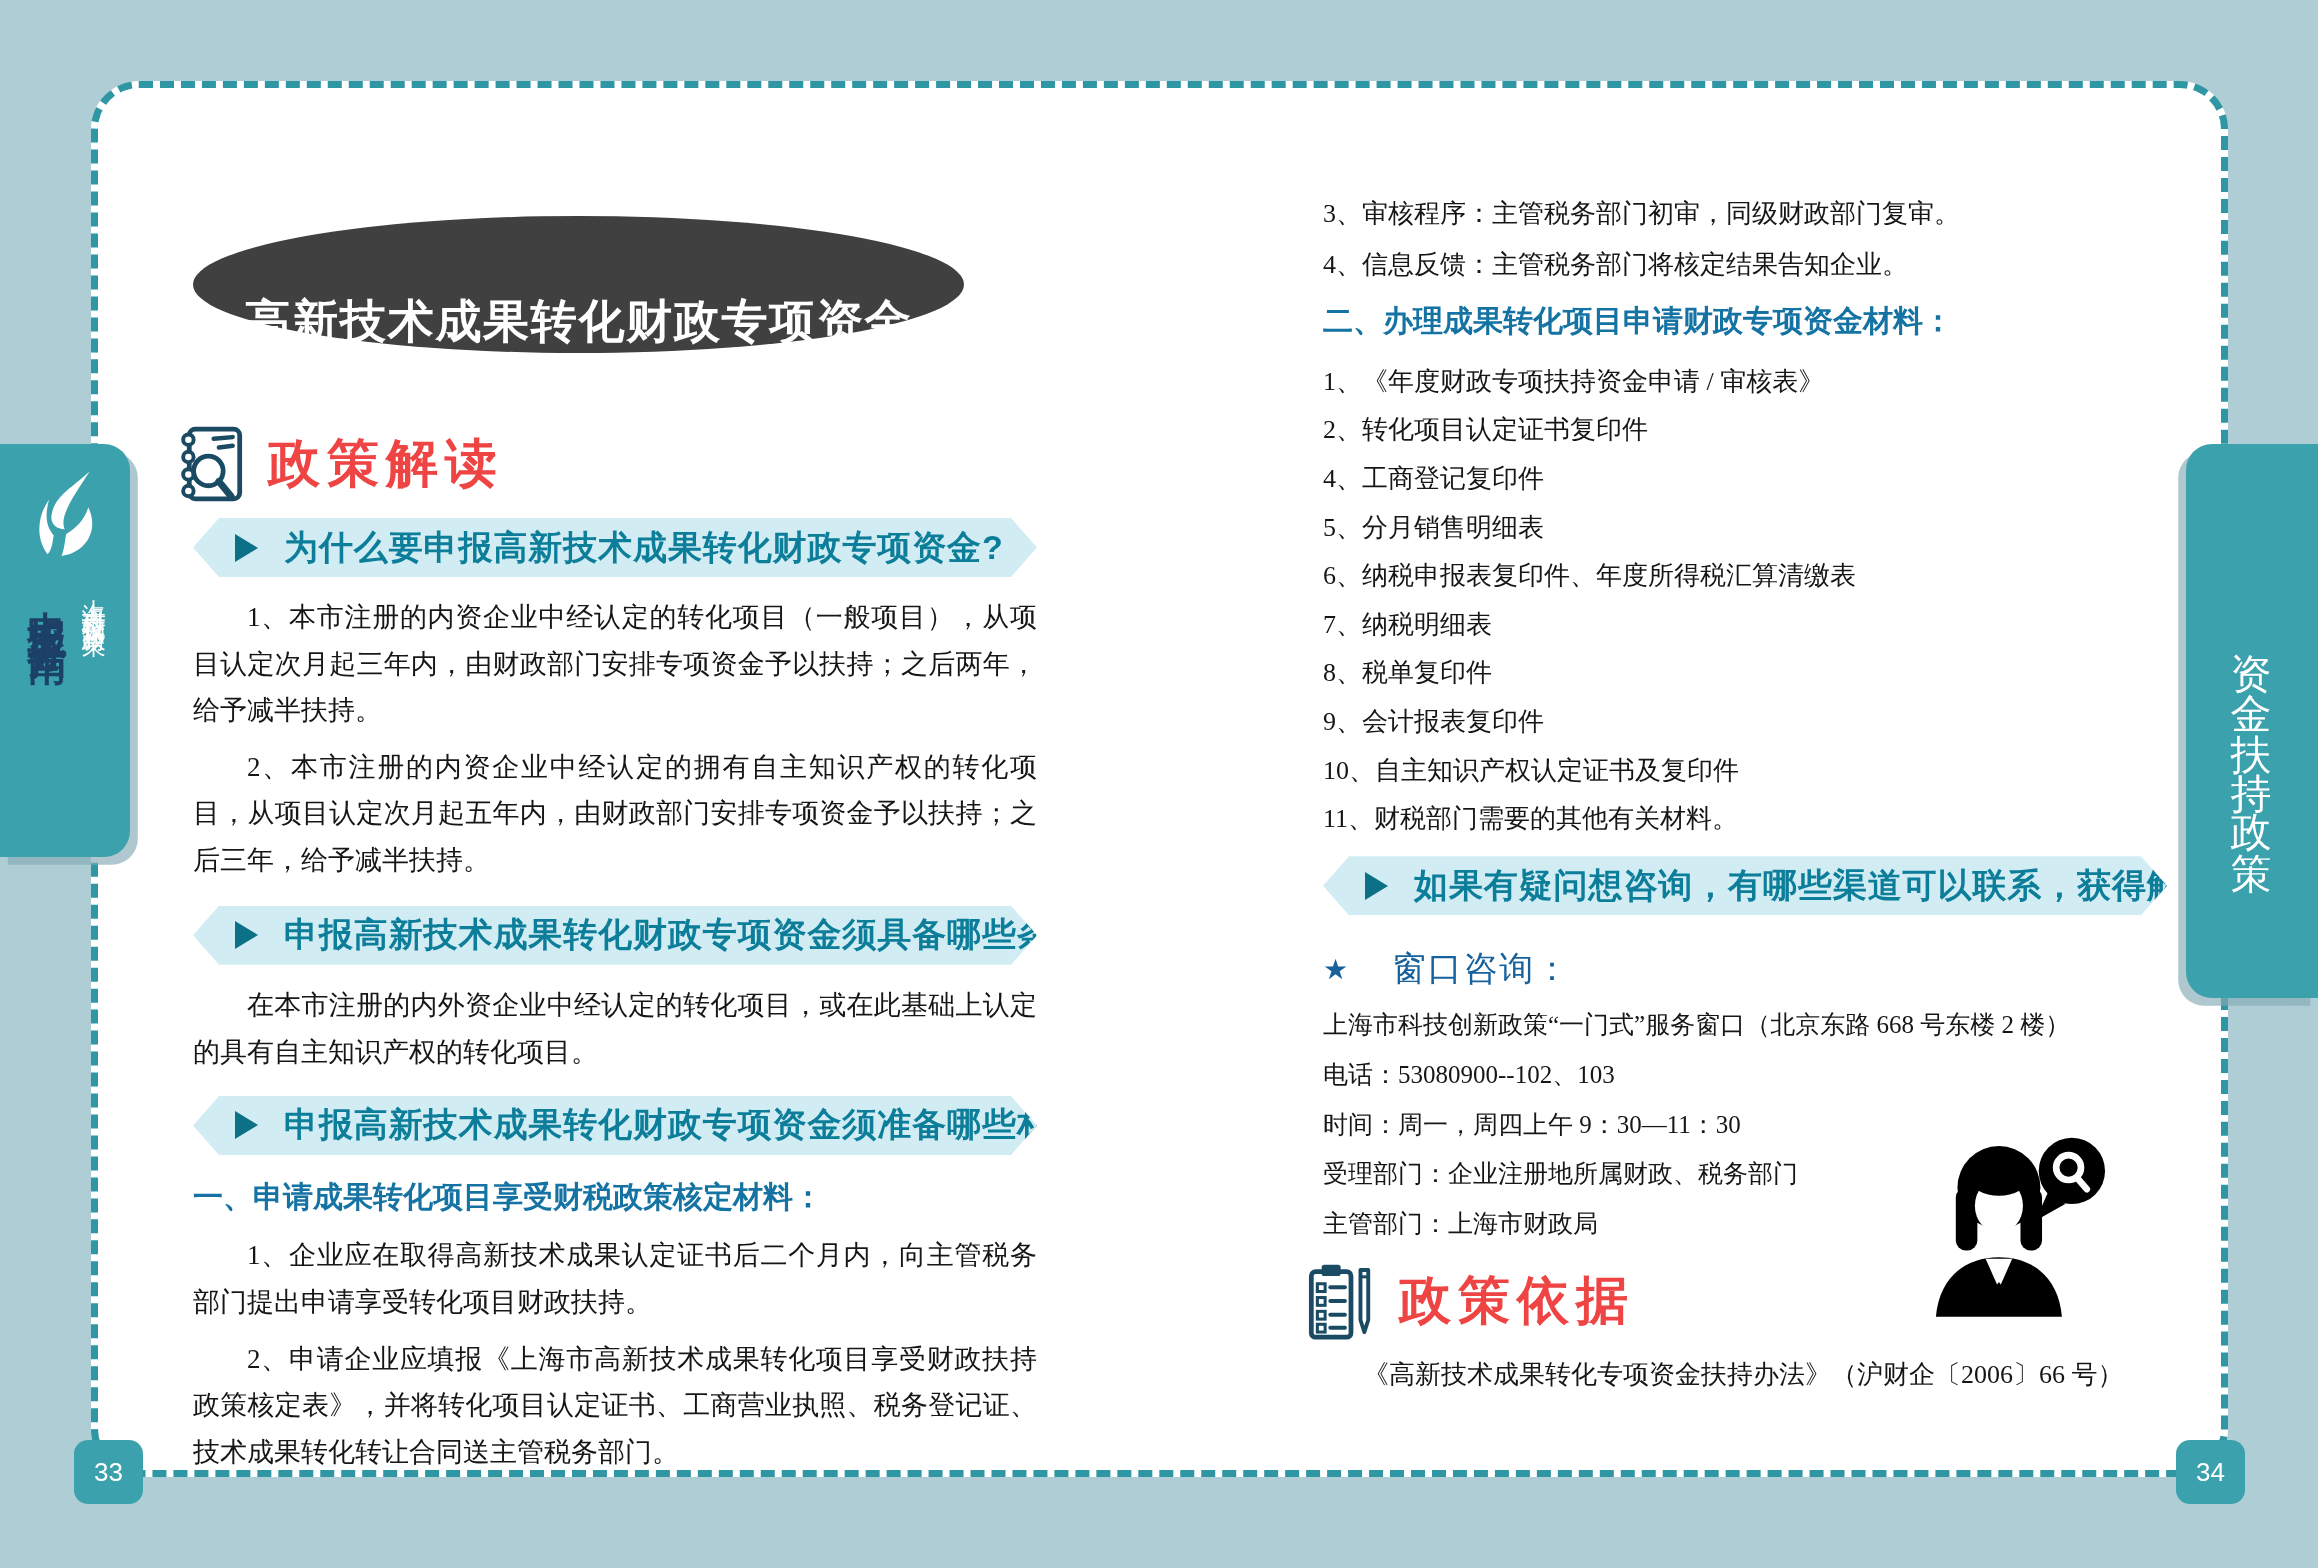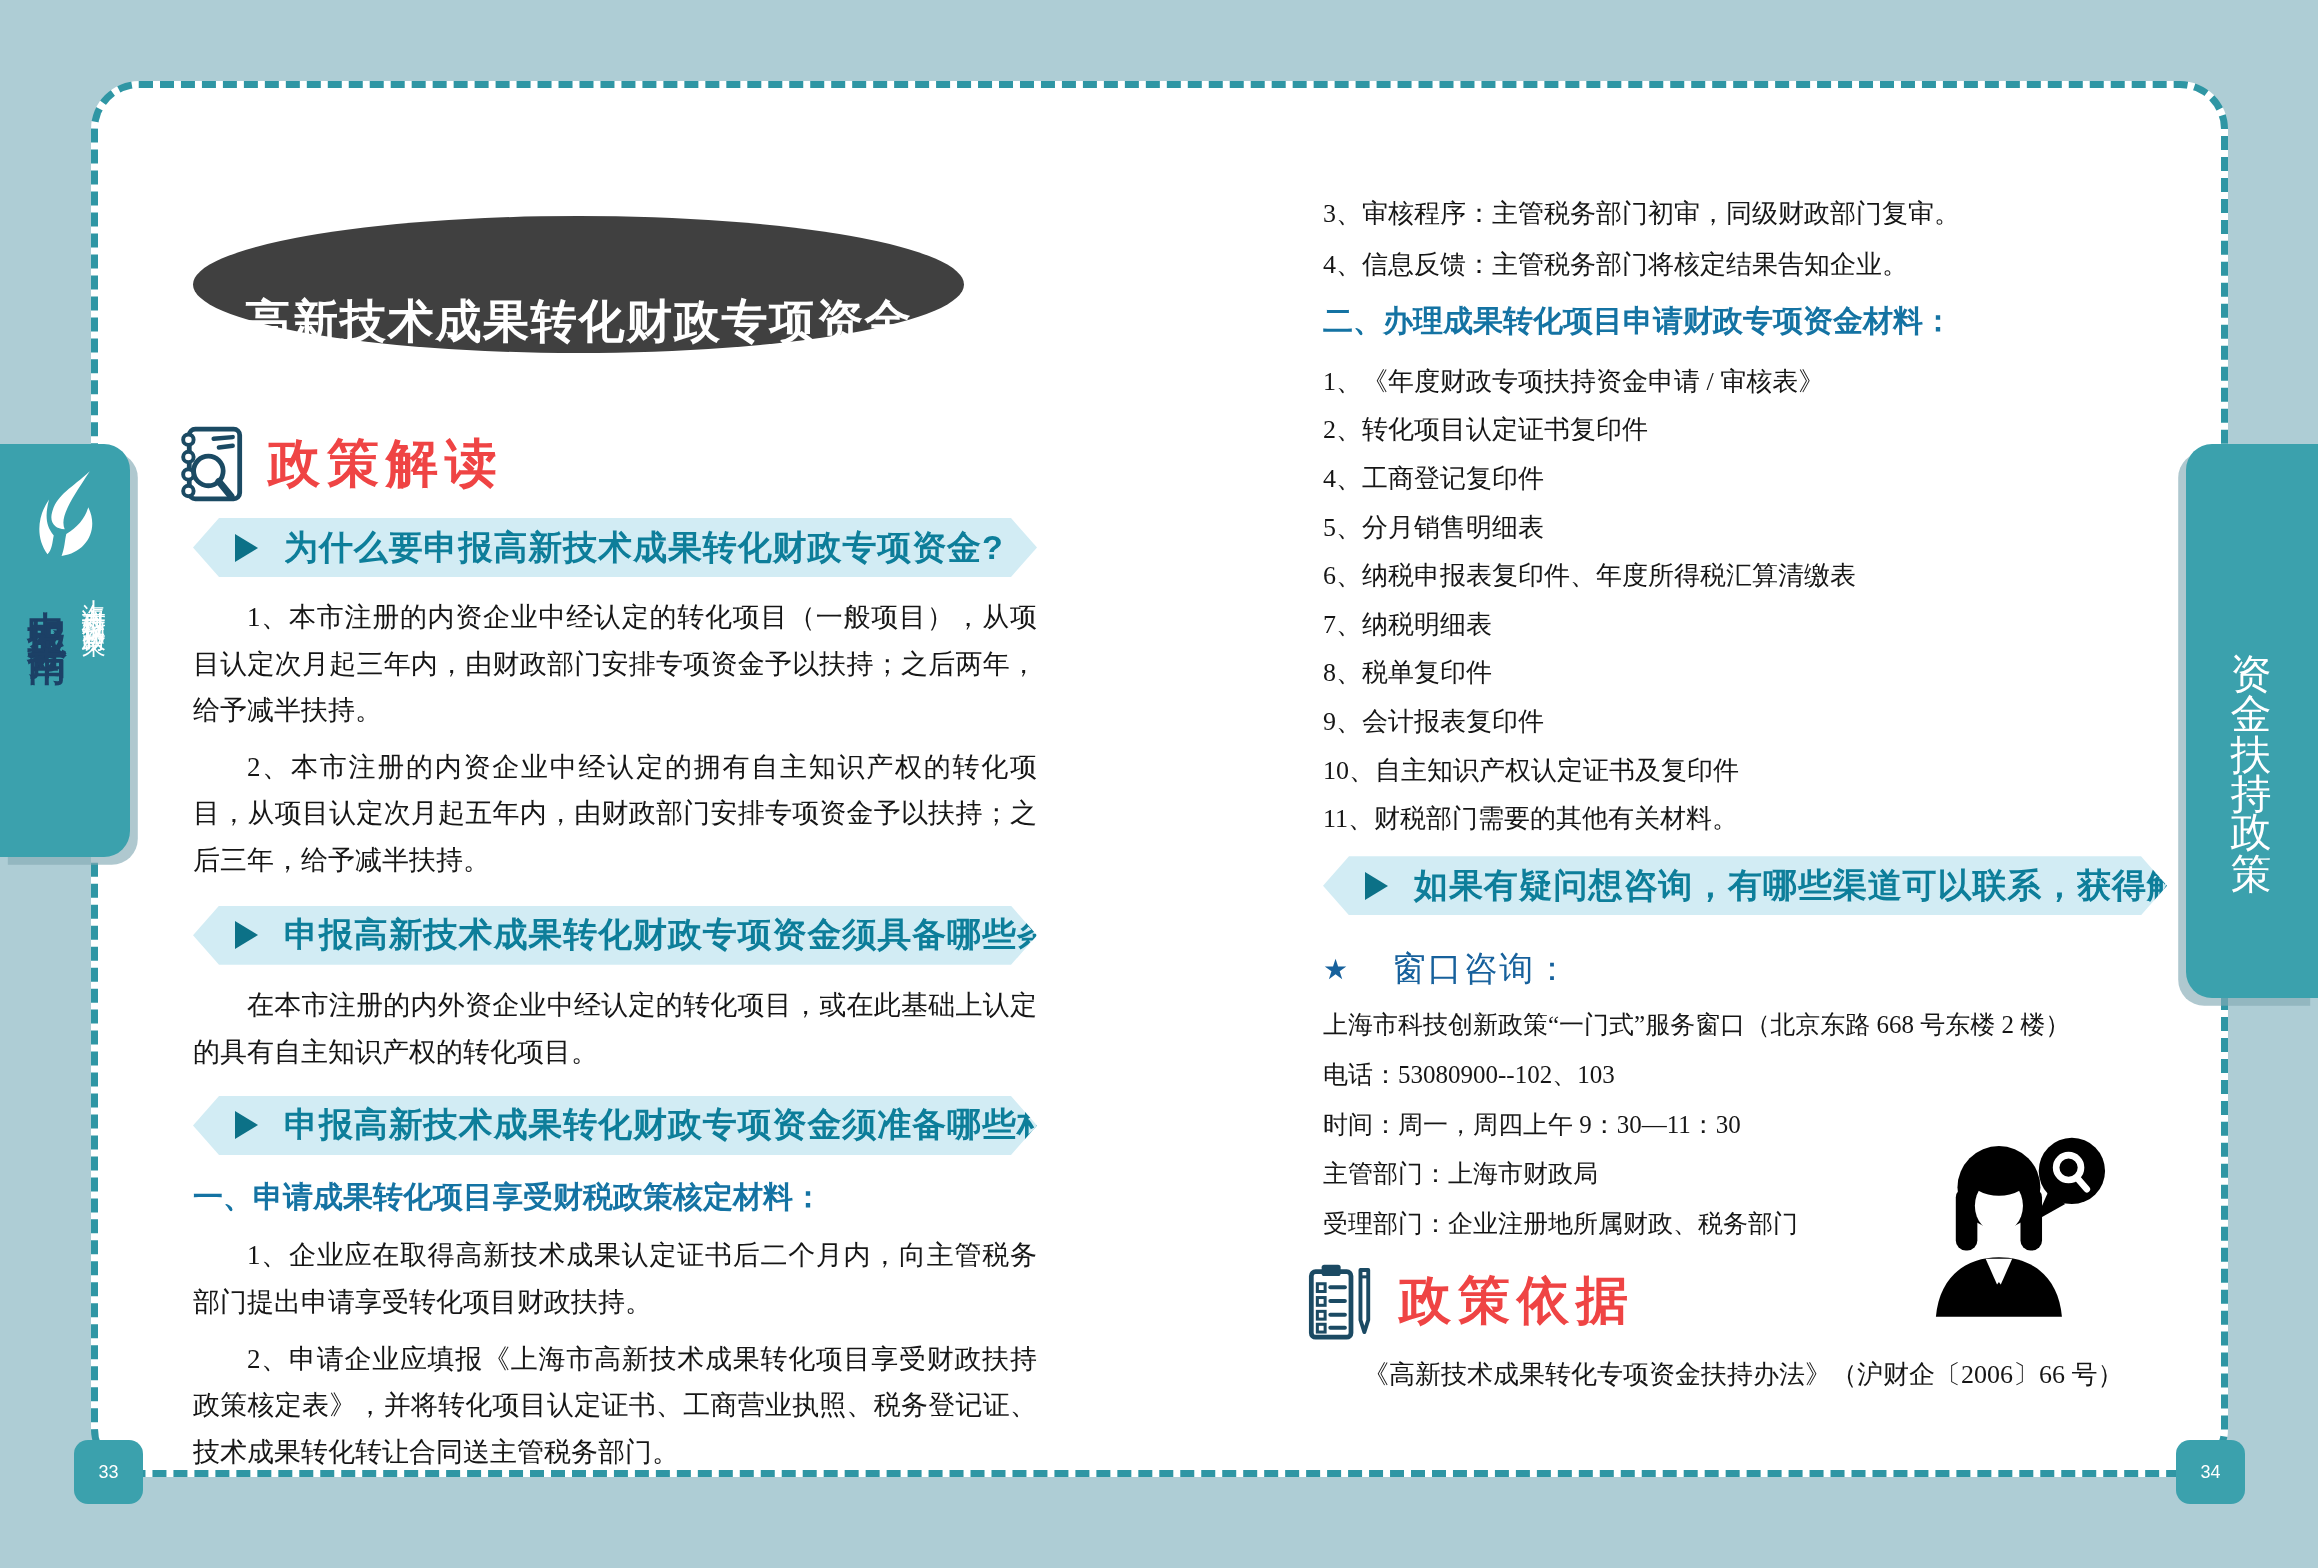--- a/index.html
+++ b/index.html
@@ -111,21 +111,21 @@
     box-shadow:-7.8px 7.8px 0 rgba(132,170,181,.65);
     z-index:2; display:flex; align-items:center; justify-content:center;
   }
   .side-right-title { font-size:41px; letter-spacing:40px; color:#ffffff; padding-top:40px; }
 
   
   .badge {
     position:absolute; width:69px; height:64px; border-radius:14px;
     background:#3ba1ad; color:#fff; z-index:3;
     display:flex; align-items:center; justify-content:center;
-    font-family:"Liberation Sans","DejaVu Sans",sans-serif; font-size:18px;
+    font-family:"Liberation Sans","DejaVu Sans",sans-serif; font-size:26px;
   }
   .badge-33 { left:74px;  top:1440px; }
   .badge-34 { left:2176px; top:1440px; }
 
   
   .consultant { position:absolute; left:1818px; top:1043px; z-index:2; }
 </style>
 </head>
 <body>
 
@@ -197,22 +197,22 @@
       <span class="btxt">如果有疑问想咨询，有哪些渠道可以联系，获得解答?</span>
     </div>
 
     <div class="consult-head">
       <span class="star">★</span>
       <span class="chx">窗口咨询：</span>
     </div>
     <div class="consult-line">上海市科技创新政策“一门式”服务窗口（北京东路 668 号东楼 2 楼）</div>
     <div class="consult-line">电话：53080900--102、103</div>
     <div class="consult-line">时间：周一，周四上午 9：30—11：30</div>
+    <div class="consult-line">受理部门：企业注册地所属财政、税务部门</div>
     <div class="consult-line">主管部门：上海市财政局</div>
-    <div class="consult-line">受理部门：企业注册地所属财政、税务部门</div>
 
     <div class="section-header" style="margin-top:22.5px;">
       <svg width="69" height="80" viewBox="0 0 80 92">
         <rect x="5" y="12" width="46" height="76" rx="5" fill="#fff" stroke="#1b4a63" stroke-width="5.5"></rect>
         <rect x="17" y="4" width="22" height="13" rx="3" fill="#1b4a63"></rect>
         <rect x="12" y="26" width="9" height="9" fill="none" stroke="#1b4a63" stroke-width="3.5"></rect>
         <line x1="27" y1="30" x2="44" y2="30" stroke="#1b4a63" stroke-width="4.5" stroke-linecap="round"></line>
         <rect x="12" y="42" width="9" height="9" fill="none" stroke="#1b4a63" stroke-width="3.5"></rect>
         <line x1="27" y1="46" x2="44" y2="46" stroke="#1b4a63" stroke-width="4.5" stroke-linecap="round"></line>
         <rect x="12" y="58" width="9" height="9" fill="none" stroke="#1b4a63" stroke-width="3.5"></rect>

